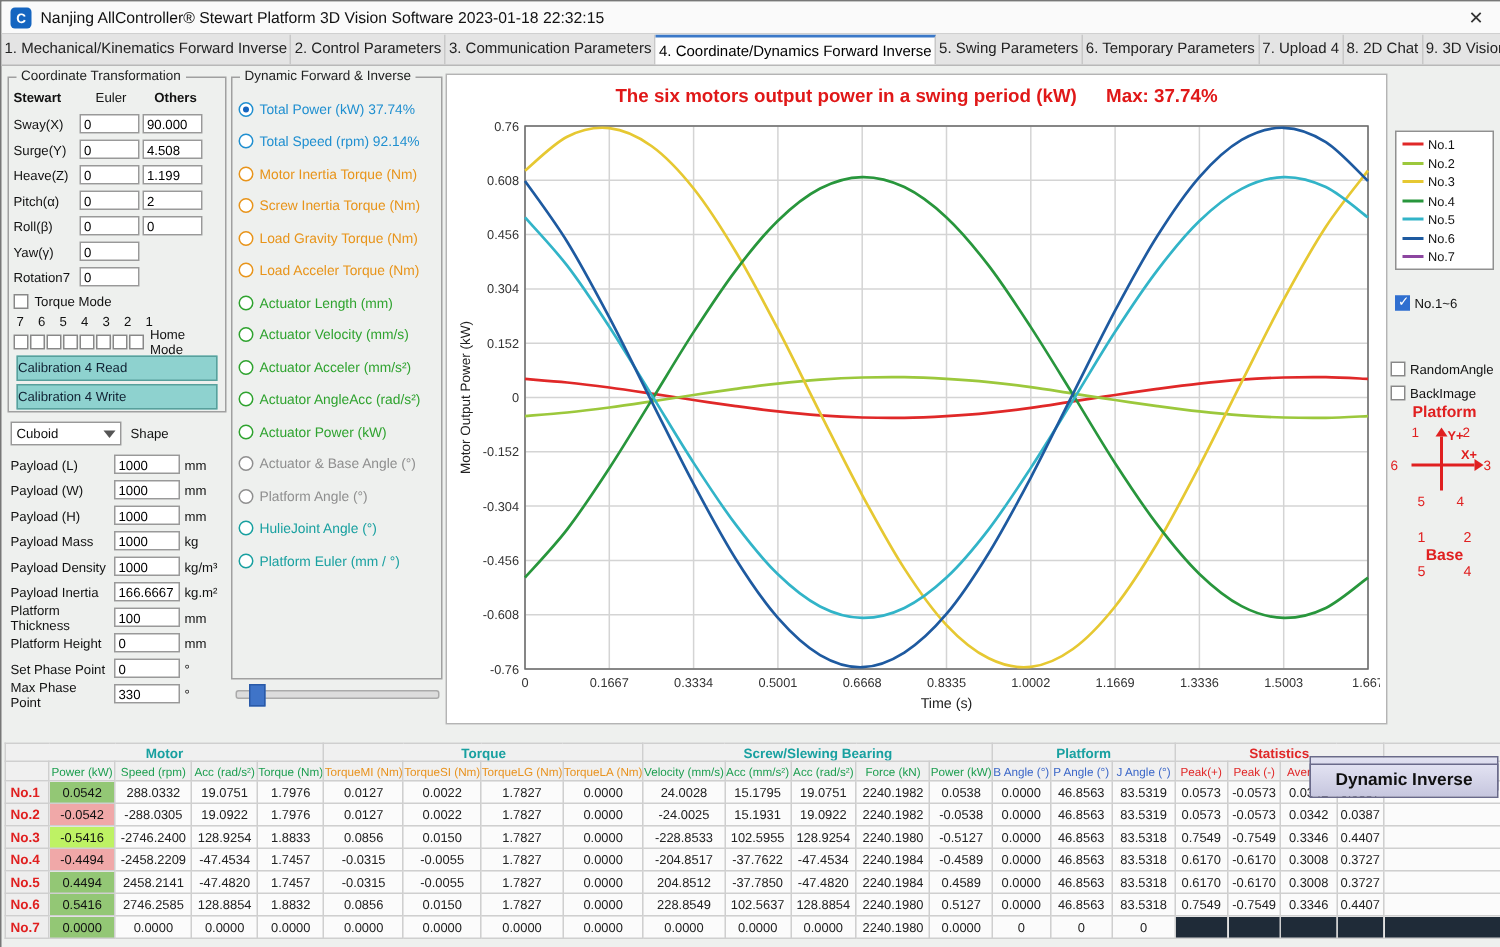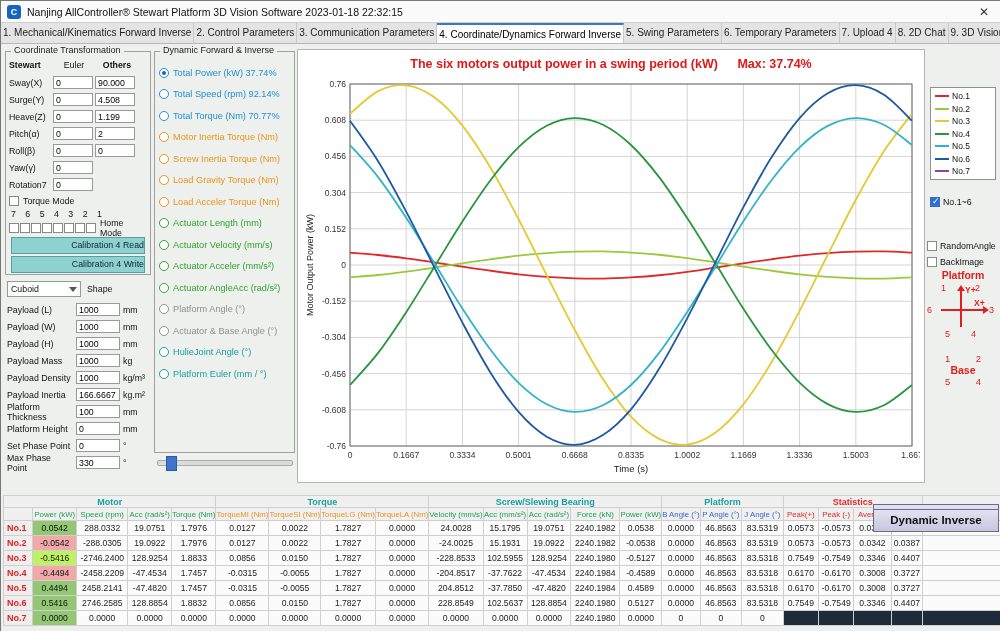--- a/index.html
+++ b/index.html
@@ -30,21 +30,21 @@
        padding:0 2px;box-sizing:border-box;width:40px;}
   #torquerow{display:flex;align-items:center;gap:4px;height:16px;font-size:8.8px;}
   #bitslabel{font-size:8.8px;height:11px;letter-spacing:3.5px;padding-left:2px;}
   #bitsrow{display:flex;align-items:center;gap:1px;height:15px;font-size:8.8px;}
   #bitsrow .slab{margin-left:3px;}
   .chk{width:10px;height:10px;border:1px solid #888;background:#fff;box-sizing:border-box;flex:none;
        display:inline-block;position:relative;}
   .chk.on{background:#2f6fd0;border-color:#2f6fd0;}
   .chk.on::after{content:"✓";position:absolute;left:1px;top:-2px;color:#fff;font-size:9px;}
   .tealbtn{width:132px;height:15px;margin:2px auto;background:#8ed2cf;border:1px solid #58a09c;
-           font-size:8.8px;line-height:15px;text-align:right;color:#123;}
+           font-size:8.8px;line-height:15px;text-align:left;color:#123;}
   #shaperow{position:absolute;left:6px;top:280px;display:flex;gap:6px;align-items:center;font-size:8.8px;}
   .select{width:74px;height:16px;background:#fff;border:1px solid #999;display:flex;align-items:center;
           justify-content:space-between;padding:0 3px;box-sizing:border-box;font-size:8.8px;}
   .caret{width:0;height:0;border-left:4px solid transparent;border-right:4px solid transparent;border-top:5px solid #555;}
   #payloadrows{position:absolute;left:6px;top:300px;width:142px;}
   .prow{display:flex;align-items:center;height:17px;gap:3px;font-size:8.8px;}
   .plabel{width:66px;flex:none;}
   .pinp{width:44px;}
   
   #dynbox{left:153px;top:50px;width:141px;height:402px;padding:10px 4px 0;box-sizing:border-box;}
@@ -251,24 +251,20 @@
     <div id="dynopts">
         <div class="dopt">
           <span class="rdo sel" style="border-color: rgb(31, 143, 208);"></span>
           <span class="dlab" style="color: rgb(31, 143, 208);">Total Power (kW) 37.74%</span>
         </div>
         <div class="dopt">
           <span class="rdo" style="border-color: rgb(31, 143, 208);"></span>
           <span class="dlab" style="color: rgb(31, 143, 208);">Total Speed (rpm) 92.14%</span>
         </div>
         <div class="dopt">
-          <span class="rdo" style="border-color: rgb(31, 143, 208);"></span>
-          <span class="dlab" style="color: rgb(31, 143, 208);">Total Torque (Nm) 70.77%</span>
-        </div>
-        <div class="dopt">
           <span class="rdo" style="border-color: rgb(232, 148, 26);"></span>
           <span class="dlab" style="color: rgb(232, 148, 26);">Motor Inertia Torque (Nm)</span>
         </div>
         <div class="dopt">
           <span class="rdo" style="border-color: rgb(232, 148, 26);"></span>
           <span class="dlab" style="color: rgb(232, 148, 26);">Screw Inertia Torque (Nm)</span>
         </div>
         <div class="dopt">
           <span class="rdo" style="border-color: rgb(232, 148, 26);"></span>
           <span class="dlab" style="color: rgb(232, 148, 26);">Load Gravity Torque (Nm)</span>
@@ -287,26 +283,30 @@
         </div>
         <div class="dopt">
           <span class="rdo" style="border-color: rgb(47, 163, 47);"></span>
           <span class="dlab" style="color: rgb(47, 163, 47);">Actuator Acceler (mm/s²)</span>
         </div>
         <div class="dopt">
           <span class="rdo" style="border-color: rgb(47, 163, 47);"></span>
           <span class="dlab" style="color: rgb(47, 163, 47);">Actuator AngleAcc (rad/s²)</span>
         </div>
         <div class="dopt">
+          <span class="rdo" style="border-color: rgb(47, 163, 47);"></span>
+          <span class="dlab" style="color: rgb(47, 163, 47);">Actuator Power (kW)</span>
+        </div>
+        <div class="dopt">
+          <span class="rdo" style="border-color: rgb(143, 143, 143);"></span>
+          <span class="dlab" style="color: rgb(143, 143, 143);">Actuator &amp; Base Angle (°)</span>
+        </div>
+        <div class="dopt">
           <span class="rdo" style="border-color: rgb(143, 143, 143);"></span>
           <span class="dlab" style="color: rgb(143, 143, 143);">Platform Angle (°)</span>
-        </div>
-        <div class="dopt">
-          <span class="rdo" style="border-color: rgb(143, 143, 143);"></span>
-          <span class="dlab" style="color: rgb(143, 143, 143);">Actuator &amp; Base Angle (°)</span>
         </div>
         <div class="dopt">
           <span class="rdo" style="border-color: rgb(24, 160, 160);"></span>
           <span class="dlab" style="color: rgb(24, 160, 160);">HulieJoint Angle (°)</span>
         </div>
         <div class="dopt">
           <span class="rdo" style="border-color: rgb(24, 160, 160);"></span>
           <span class="dlab" style="color: rgb(24, 160, 160);">Platform Euler (mm / °)</span>
         </div>
       </div>

